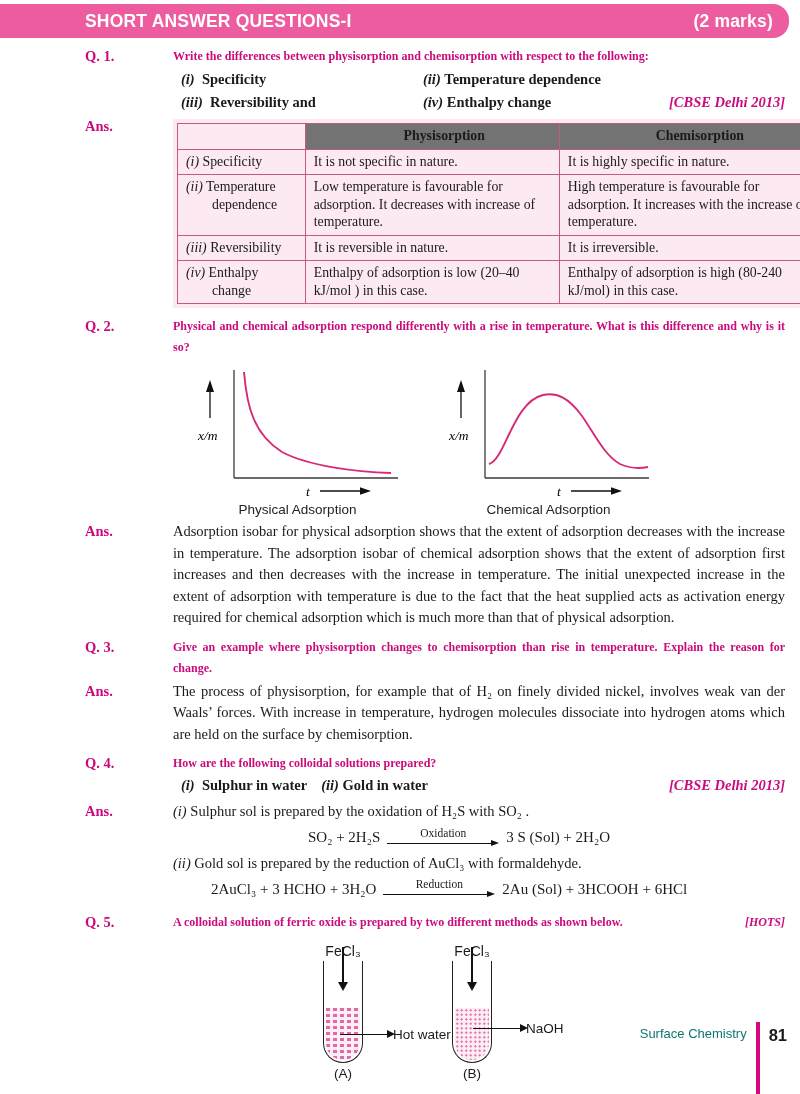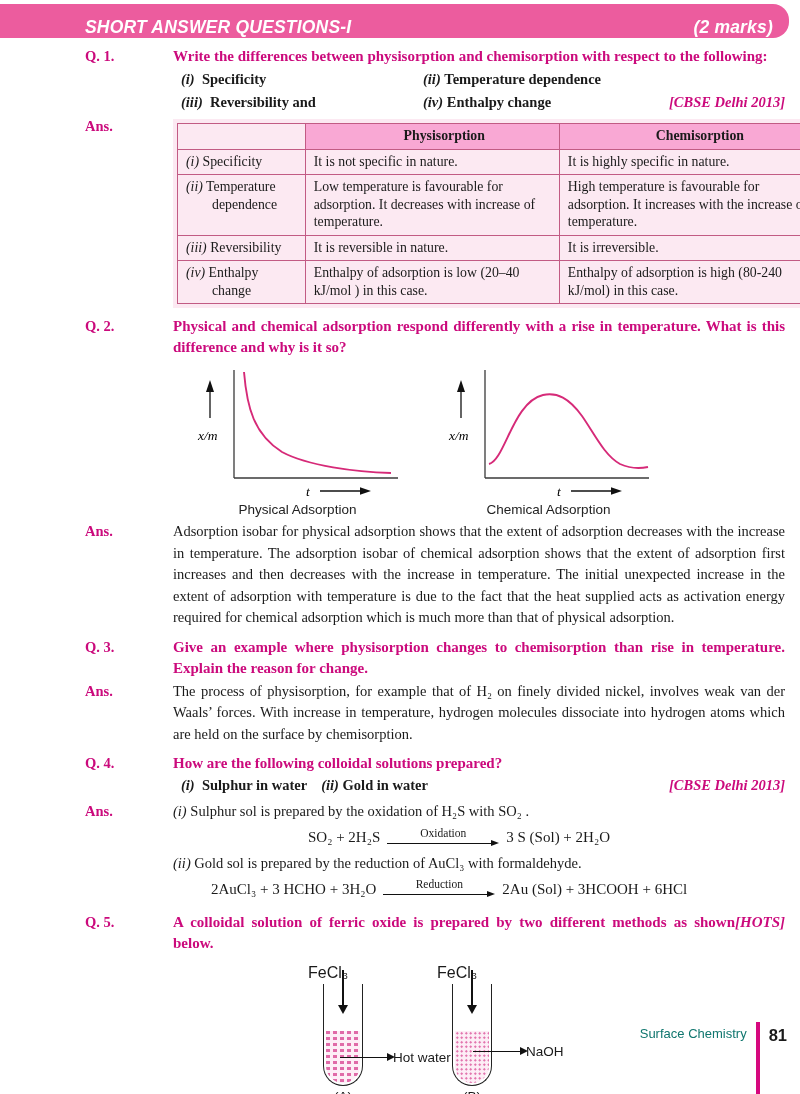--- a/index.html
+++ b/index.html
@@ -3,46 +3,46 @@
 <meta charset="utf-8">
 <style>
   * { margin:0; padding:0; box-sizing:border-box; }
   body { background:#fff; }
   .page { width:800px; height:1094px; position:relative; overflow:hidden; background:#fff;
           font-family:"Liberation Serif", serif; color:#1a1a1a; }
 
   
   .header-bar { position:absolute; left:0; top:4px; width:789px; height:34px;
     background:#ec5c9e; border-radius:0 16px 16px 0;
-    display:flex; align-items:flex-end; justify-content:space-between;
+    display:flex; align-items:center; justify-content:space-between;
     padding:0 16px 0 85px;
-    font-family:"Liberation Sans", sans-serif; font-weight:700; color:#fff; font-size:17.5px; letter-spacing:.2px;font-style:italic; }
+    font-family:"Liberation Sans", sans-serif; font-weight:700; color:#fff; font-size:17.5px; letter-spacing:.2px; }
 
   
   .content { position:absolute; left:0; top:46px; width:800px; padding:0 15px 0 85px; }
   .row { display:grid; grid-template-columns:57px 1fr; align-items:start;gap:31px; }
   .q-label, .ans-label { font-weight:700; color:#cb0a7c; font-size:14.5px; line-height:21px; }
-  .q-text { font-weight:700; color:#cb0a7c; font-size:15px; line-height:21px; text-align:justify; }
+  .q-text { font-weight:700; color:#cb0a7c; font-size:12px; line-height:21px; text-align:justify; }
   .body-text { font-size:14.5px; line-height:21.5px; text-align:justify; }
   .tag-right { margin-left:auto; font-weight:700; font-style:italic; color:#cb0a7c; white-space:nowrap; }
   i.marker { font-style:italic; }
 
   
   .q1-items { margin-top:1px; }
   .item-row { display:flex; font-size:14.5px; line-height:23px; font-weight:700; }
   .item-a { width:250px; padding-left:8px; }
   .item-b { flex:0 0 auto; }
 
   
   .table-wrap { background:#fce9f2; padding:4px; margin-top:3px; width:648px; }
   table.cmp { border-collapse:collapse; width:100%; font-size:13.8px; line-height:17.5px; }
   table.cmp td, table.cmp th { border:1px solid #c25b84; padding:3px 8px 4px 8px; vertical-align:top;
     background:#fce9f2; text-align:left; }
   table.cmp th { text-align:center; font-weight:700; }
-  table.cmp th.colhead { background:#f9a8d4;padding-left:32px; }
+  table.cmp th.colhead { background:#737373;padding-left:32px; }
   table.cmp col.c1 { width:128px; } table.cmp col.c2 { width:257px; } table.cmp col.c3 { width:260px; }
   .hang { padding-left:26px; text-indent:-26px; }
 
   
   .graphs { display:flex; gap:36px; margin:6px 0 2px 105px; }
   .graph { width:215px; }
   .graph svg { display:block; }
   .graph .caption { text-align:center; font-family:"Liberation Sans", sans-serif; font-size:13.5px; color:#222; margin-top:-2px; }
 
   
@@ -51,21 +51,21 @@
   .rxn { display:inline-flex; flex-direction:column; align-items:center; margin:0 7px; }
   .rxn .rlabel { font-size:11.5px; line-height:12px; }
   .rxn .rline { position:relative; width:112px; height:9px; }
   .rxn .rline::before { content:''; position:absolute; left:0; right:4px; top:4px; border-top:1.3px solid #111; }
   .rxn .rline::after { content:''; position:absolute; right:0; top:1px; width:0; height:0;
     border-left:8px solid #111; border-top:3.8px solid transparent; border-bottom:3.8px solid transparent; }
 
   
   .apparatus { display:flex; gap:59px; margin:10px 0 0 223px; }
   .tube-group { width:70px; position:relative; font-family:"Liberation Sans", sans-serif; }
-  .reagent { text-align:left; font-size:16px; margin-bottom:2px; }
+  .reagent { text-align:center; font-size:14px; margin-bottom:2px; }
   .tube { position:relative; width:40px; height:102px; margin:0 auto;
     border-left:1.5px solid #222; border-right:1.5px solid #222; border-bottom:1.5px solid #222;
     border-radius:0 0 20px 20px; }
   .darrow { position:absolute; left:50%; top:-14px; width:1.6px; height:36px; background:#111; margin-left:-0.8px; }
   .darrow::after { content:''; position:absolute; left:-4.2px; bottom:-8px;
     border-top:9px solid #111; border-left:5px solid transparent; border-right:5px solid transparent; }
   .liquid { position:absolute; left:2px; right:2px; bottom:2px; height:52px; border-radius:0 0 17px 17px; }
   .liquid-dashes { background:
       repeating-linear-gradient(180deg, rgba(253,238,246,0) 0 3px, #fdeef6 3px 6px),
       repeating-linear-gradient(90deg, #e06aa8 0 4px, #fdeef6 4px 7px); }

